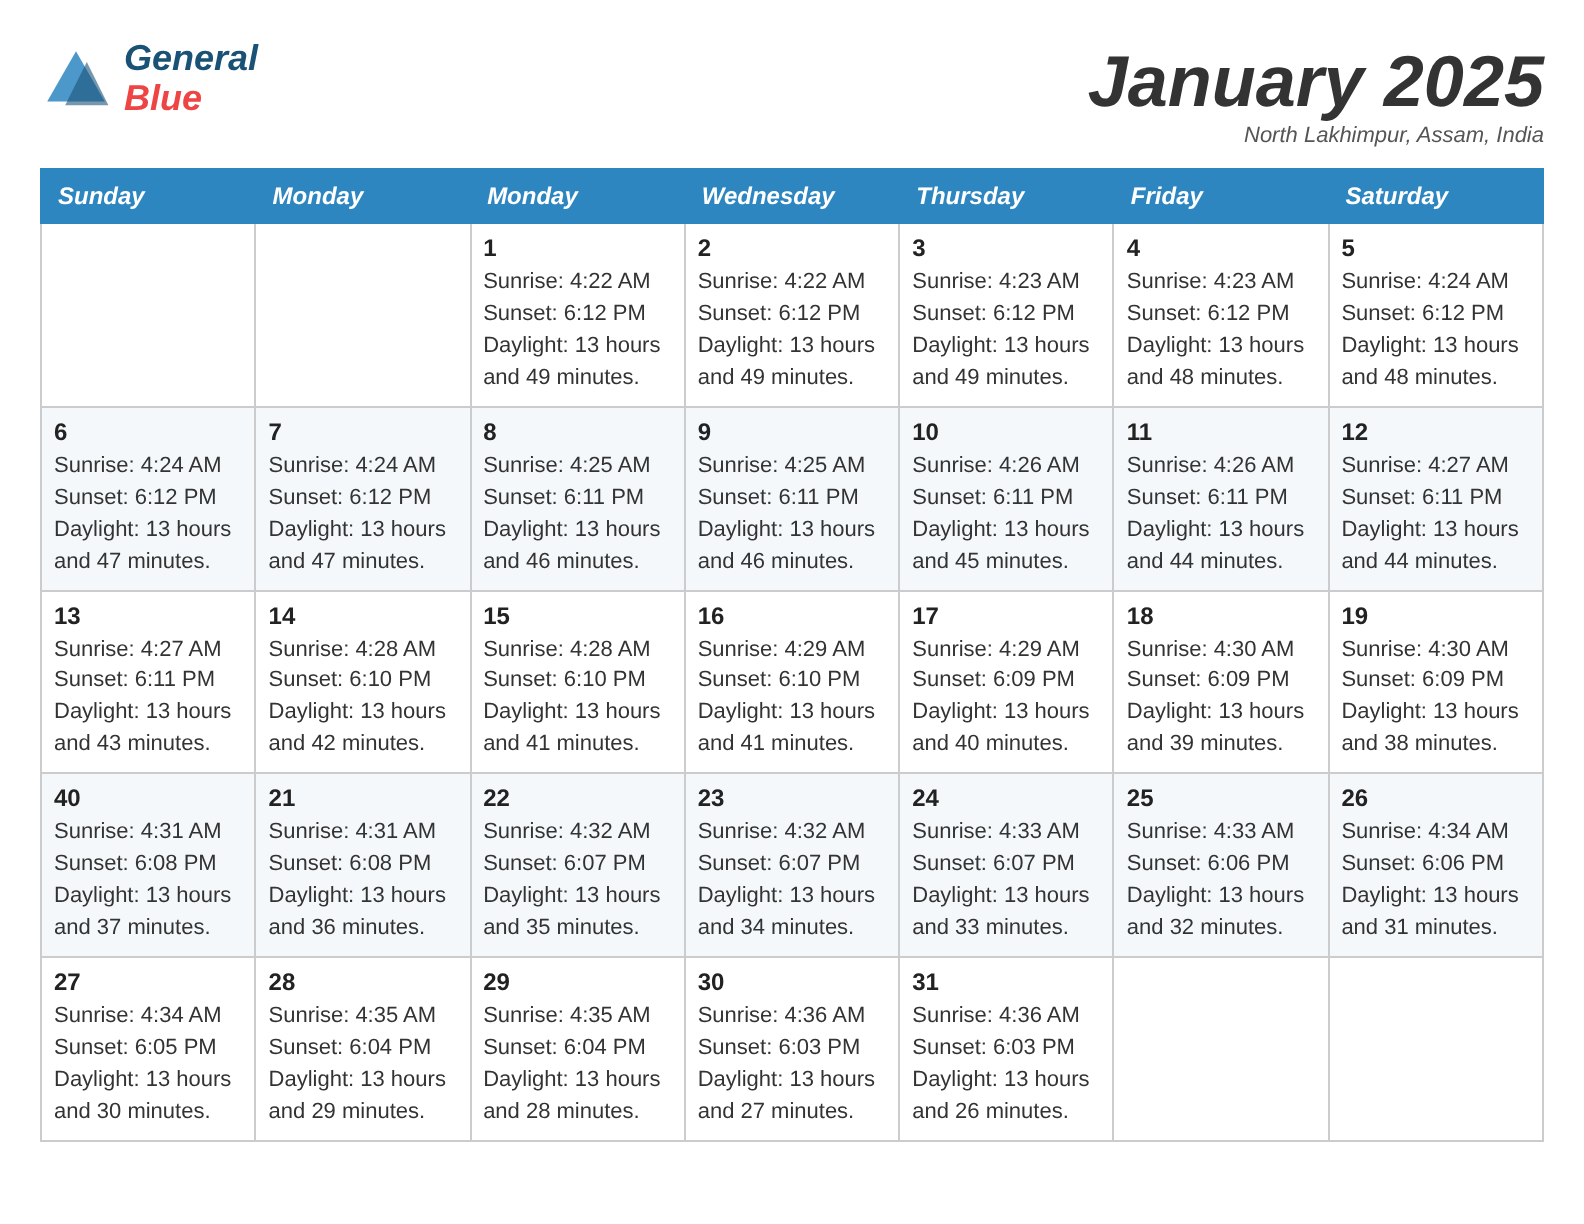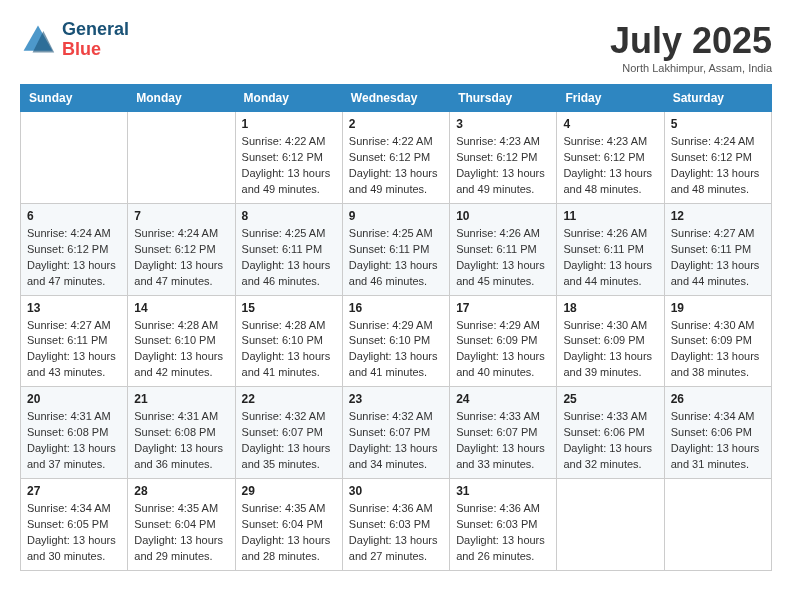--- a/index.html
+++ b/index.html
@@ -8,20 +8,21 @@
       background: #fff;
       width: 792px;
       min-height: 612px;
       padding: 20px;
     }
     .header {
       display: flex;
       justify-content: space-between;
       align-items: flex-start;
       margin-bottom: 10px;
+      font-style: italic;
     }
     .logo {
       display: flex;
       align-items: center;
       gap: 6px;
     }
     .logo-text {
       font-size: 18px;
       font-weight: bold;
       color: #1a5276;
@@ -48,20 +49,21 @@
       border-collapse: collapse;
       font-size: 11px;
     }
     .calendar th {
       background-color: #2e86c1;
       color: #fff;
       text-align: left;
       padding: 6px 8px;
       font-size: 12px;
       border: 1px solid #2e86c1;
+      font-style: italic;
     }
     .calendar td {
       border: 1px solid #ccc;
       vertical-align: top;
       padding: 5px 6px;
       width: calc(100% / 7);
       min-height: 80px;
       background: #fff;
     }
     .calendar tr:nth-child(even) td {
@@ -90,21 +92,21 @@
     <svg class="logo-icon" viewBox="0 0 40 40">
       <polygon points="20,4 36,32 4,32" fill="#2e86c1" opacity="0.85"></polygon>
       <polygon points="26,10 38,34 14,34" fill="#1a5276" opacity="0.6"></polygon>
     </svg>
     <div class="logo-text">
       <div>General</div>
       <div style="color:#ef4444">Blue</div>
     </div>
   </div>
   <div class="title-block">
-    <div class="month-title">July 2025</div>
+    <div class="month-title">January 2025</div>
     <div class="location-title">North Lakhimpur, Assam, India</div>
   </div>
 </div>
 
 <table class="calendar">
   <thead>
     <tr>
     <th>Sunday</th>
         <th>Monday</th>
         <th>Monday</th>
@@ -232,21 +234,21 @@
         </td>
         <td>
           <div class="day-number">19</div>
           <div class="day-info" style="white-space: pre-line;">Sunrise: 4:30 AM
 Sunset: 6:09 PM
 Daylight: 13 hours and 38 minutes.</div>
         </td>
       </tr>
       <tr>
         <td>
-          <div class="day-number">20</div>
+          <div class="day-number">40</div>
           <div class="day-info" style="white-space: pre-line;">Sunrise: 4:31 AM
 Sunset: 6:08 PM
 Daylight: 13 hours and 37 minutes.</div>
         </td>
         <td>
           <div class="day-number">21</div>
           <div class="day-info" style="white-space: pre-line;">Sunrise: 4:31 AM
 Sunset: 6:08 PM
 Daylight: 13 hours and 36 minutes.</div>
         </td>

